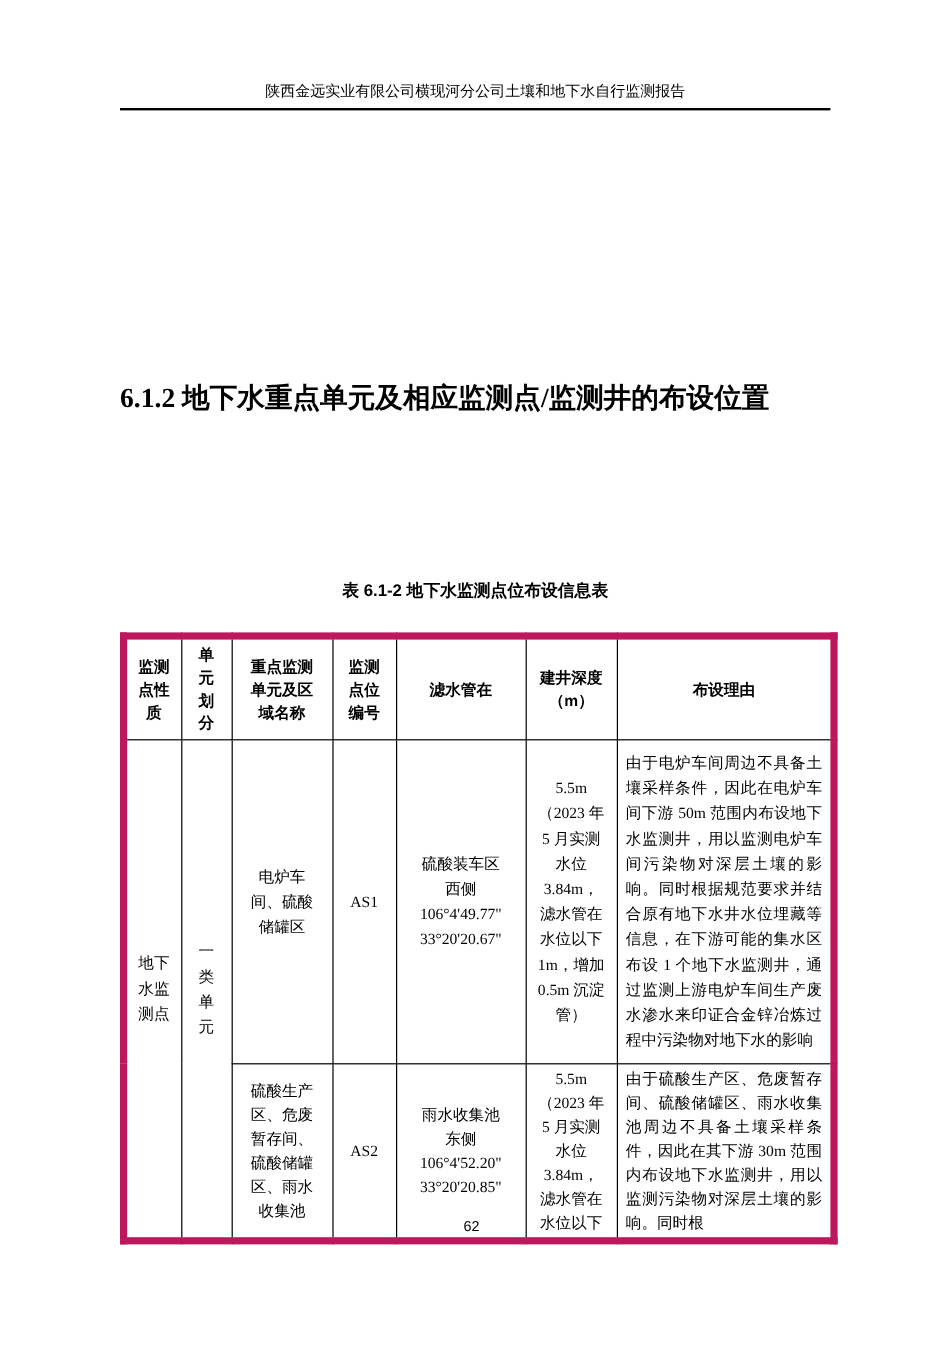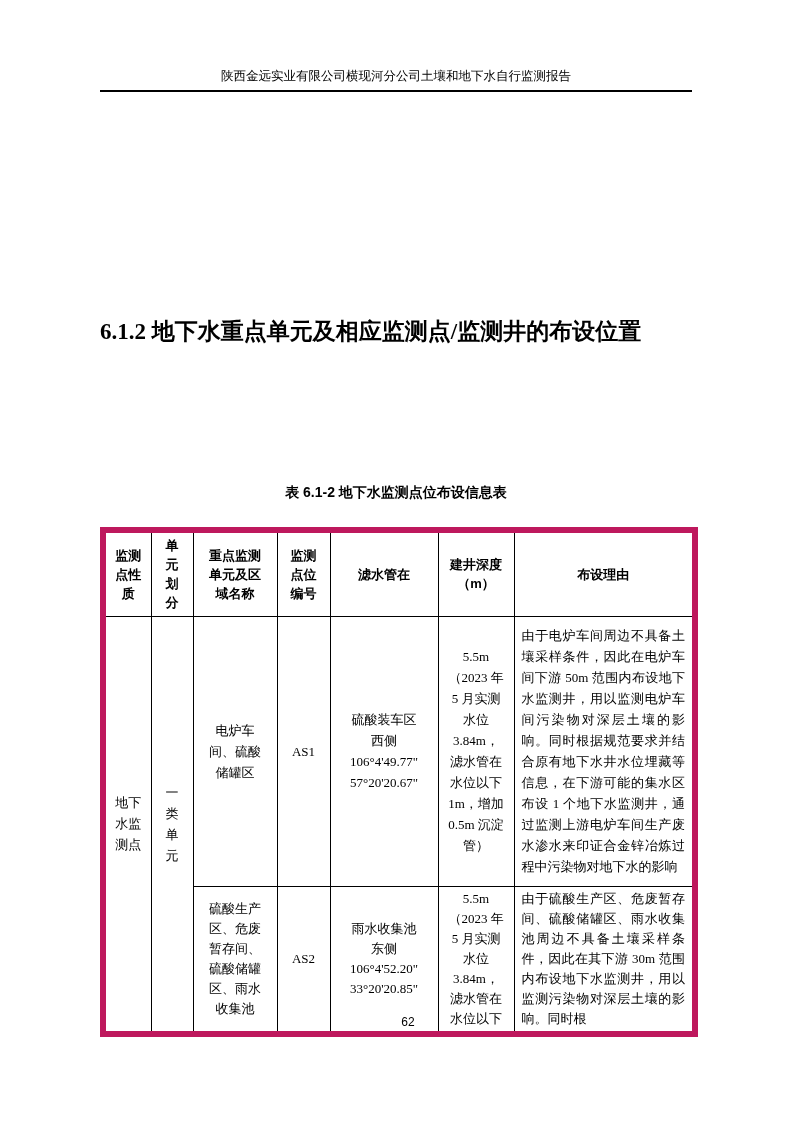--- a/index.html
+++ b/index.html
@@ -75,21 +75,21 @@
   tr.thead-row{height:86px;}
   tr.row1{height:270px;}
   tr.row2{height:140px;margin-left:12px;}
   tr.row2 td{line-height:20px;}
   .pre{white-space:pre-line;}
   td.reason{
     text-align:justify;
     padding:2px 7px;
   }
   .page-footer{
-    position:absolute;top:1015px;left:112px;width:592px;
+    position:absolute;top:1015px;left:97px;width:592px;
     text-align:center;
     font-family:"Liberation Sans","DejaVu Sans",sans-serif;
     font-size:12px;
   }
 </style>
 </head>
 <body>
 
 <div class="page">
 
@@ -139,21 +139,21 @@
 类
 单
 元</td>
         <td class="pre">电炉车
 间、硫酸
 储罐区</td>
         <td>AS1</td>
         <td class="pre">硫酸装车区
 西侧
 106°4'49.77"
-57°20'20.67"</td>
+33°20'20.67"</td>
         <td class="pre">5.5m
 （2023 年
 5 月实测
 水位
 3.84m，
 滤水管在
 水位以下
 1m，增加
 0.5m 沉淀
 管）</td>

